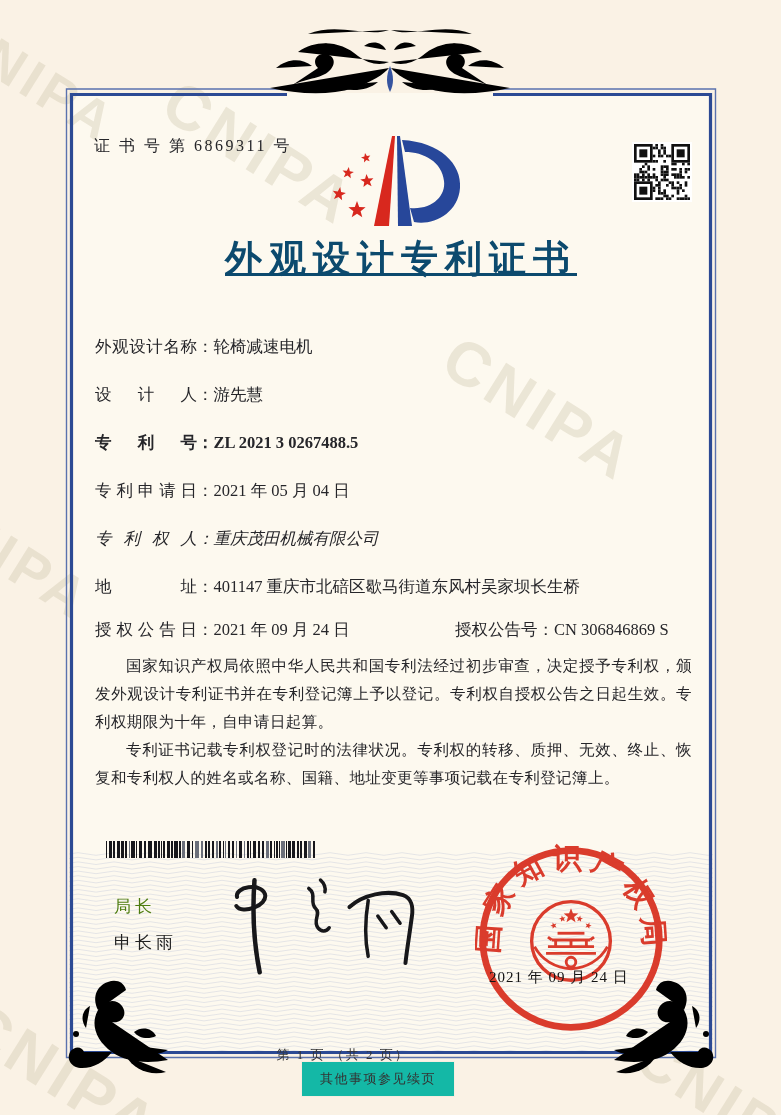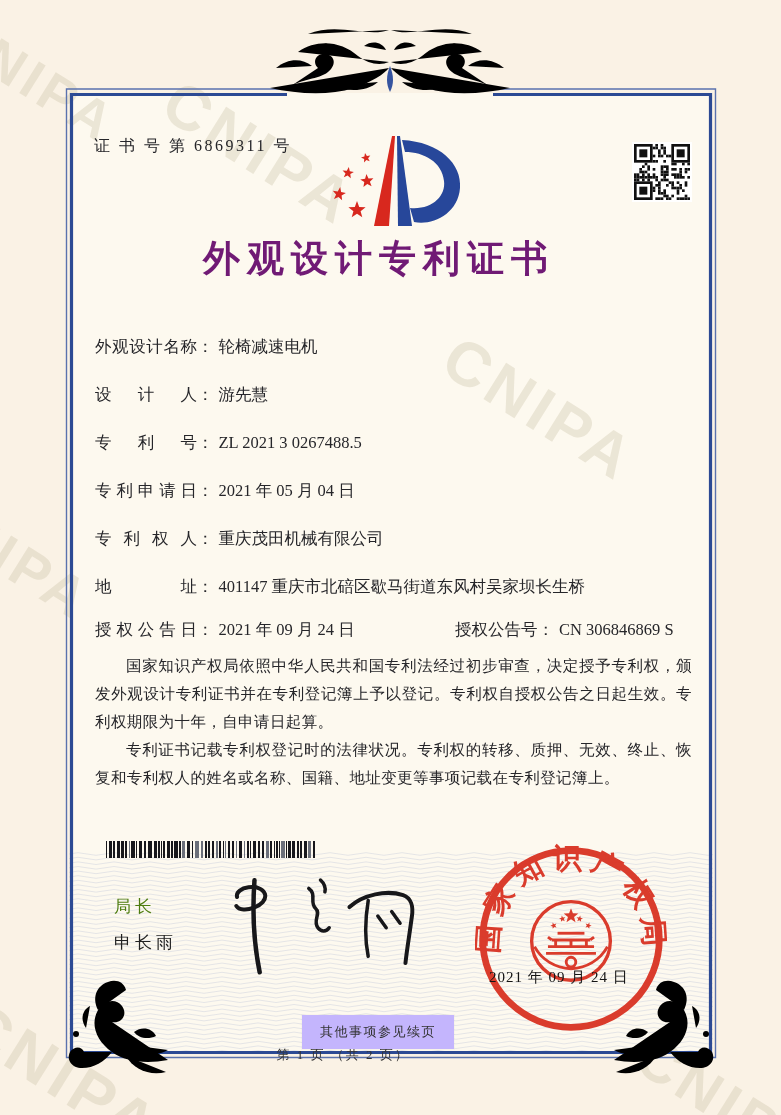--- a/index.html
+++ b/index.html
@@ -10,38 +10,38 @@
       font-weight:700;letter-spacing:5px;color:rgba(196,184,156,.30);
       transform:rotate(32deg);transform-origin:left top;white-space:nowrap;user-select:none;}
   svg.overlay{position:absolute;left:0;top:0;z-index:2;pointer-events:none;}
   .waves{position:absolute;left:69px;top:851px;width:644px;height:203px;z-index:1;pointer-events:none;}
   .waves path{fill:none;stroke:#c7cddc;stroke-width:.7;opacity:.65;}
   .frame-line{fill:none;}
   .orn path,.orn circle{stroke:#35539f;fill:none;stroke-linecap:round;}
   .orn .fl{fill:#35539f;stroke:none;}
   .content{position:absolute;z-index:3;}
   .cert-no{left:94px;top:136px;font-size:16px;letter-spacing:2.5px;}
-  .title{left:53px;top:234px;width:652px;text-align:center;font-size:37px;font-weight:700;letter-spacing:7px;color:#701a75;}
+  .title{left:75px;top:234px;width:652px;text-align:center;font-size:37px;font-weight:700;letter-spacing:7px;color:#0c4a6e;text-decoration:underline;}
   .frow{left:95px;font-size:16.5px;white-space:nowrap;}
   .flabel{display:inline-block;width:102px;text-align:justify;text-align-last:justify;}
-  .fvalue{margin-left:5px;}
+  .fvalue{}
   .grant2{position:absolute;left:360px;top:0;}
   .paras{left:95px;top:652px;width:597px;font-size:15.5px;line-height:28px;text-align:justify;}
   .paras p{margin:0;text-indent:2em;letter-spacing:.4px;}
   .barcode{left:106px;top:841px;width:212px;height:17px;}
   .sig-title{left:114px;top:895px;font-family:"Liberation Sans","DejaVu Sans",sans-serif;font-size:17px;letter-spacing:4px;color:#4d7c0f;}
   .sig-name{left:114px;top:931px;font-family:"Liberation Sans","DejaVu Sans",sans-serif;font-size:17px;letter-spacing:4px;color:#222;}
   .signature{left:222px;top:868px;z-index:4;transform:rotate(-2deg);}
   .signature path{fill:none;stroke:#17171a;stroke-linecap:round;stroke-linejoin:round;}
   .seal{left:475px;top:843px;z-index:5;opacity:.95;}
   .seal .red{stroke:#d93222;fill:none;}
   .seal .redf{fill:#d93222;stroke:none;}
   .seal-date{left:489px;top:968px;z-index:6;font-size:15px;letter-spacing:1px;color:#141414;white-space:nowrap;}
   .page-info{left:65px;top:1027px;width:556px;text-align:center;font-size:13px;letter-spacing:2px;color:#333;margin-top:19px;}
-  .cont-box{left:302px;top:1015px;width:152px;height:34px;background:#c4b5fd;text-align:center;
+  .cont-box{left:302px;top:1062px;width:152px;height:34px;background:#14b8a6;text-align:center;
             line-height:34px;font-size:13px;letter-spacing:1.5px;color:#333;box-shadow:0 0 0 1px rgba(0,0,0,0.02);}
   .qr{left:632px;top:142px;width:56px;height:56px;background:#fff;padding:2px;z-index:3;}
   .logo{left:310px;top:126px;z-index:3;}
 </style>
 </head>
 <body>
 
 <div class="page">
 
   <div class="inner-bg"></div>
@@ -287,27 +287,27 @@
     </svg>
 
   <div class="content title">外观设计专利证书</div>
 
   <div class="content frow" style="top:336px;">
     <span class="flabel">外观设计名称</span><span>：</span><span class="fvalue">轮椅减速电机</span>
   </div>
   <div class="content frow" style="top:384px;">
     <span class="flabel">设计人</span><span>：</span><span class="fvalue">游先慧</span>
   </div>
-  <div class="content frow" style="top:432px;">
+  <div class="content frow" style="top:432px;font-weight:bold;">
     <span class="flabel">专利号</span><span>：</span><span class="fvalue">ZL 2021 3 0267488.5</span>
   </div>
   <div class="content frow" style="top:480px;">
     <span class="flabel">专利申请日</span><span>：</span><span class="fvalue">2021 年 05 月 04 日</span>
   </div>
-  <div class="content frow" style="top:528px;">
+  <div class="content frow" style="top:528px;font-style:italic;">
     <span class="flabel">专利权人</span><span>：</span><span class="fvalue">重庆茂田机械有限公司</span>
   </div>
   <div class="content frow" style="top:576px;">
     <span class="flabel">地址</span><span>：</span><span class="fvalue">401147 重庆市北碚区歇马街道东风村吴家坝长生桥</span>
   </div>
   <div class="content frow" style="top:619px;">
     <span class="flabel">授权公告日</span><span>：</span><span class="fvalue">2021 年 09 月 24 日</span>
     <span class="grant2">
       <span>授权公告号</span><span>：</span><span class="fvalue">CN 306846869 S</span>
     </span>

